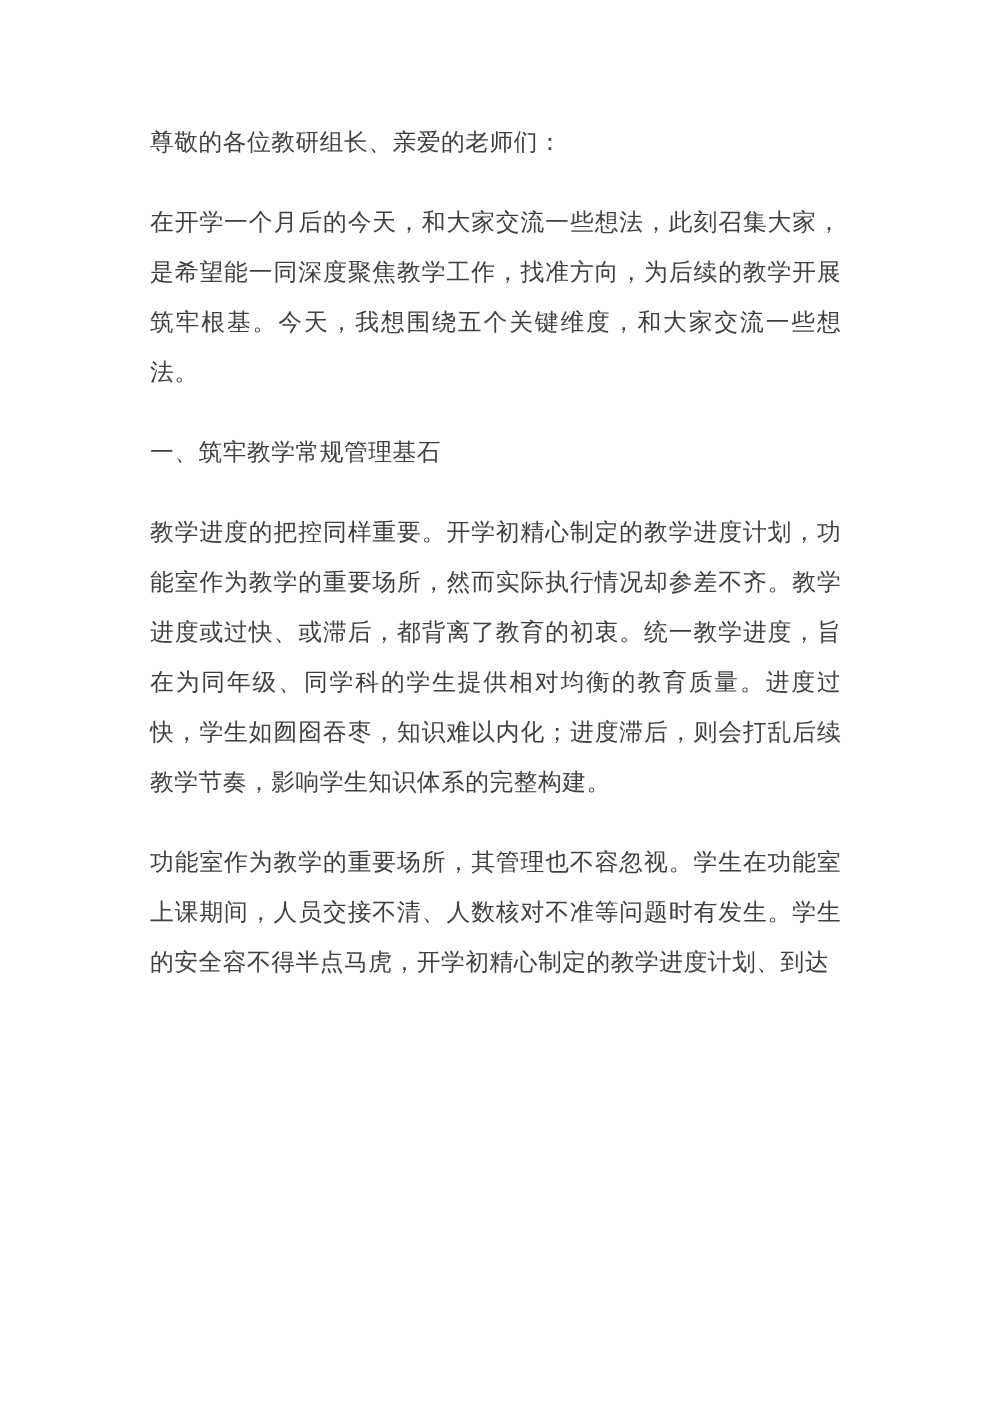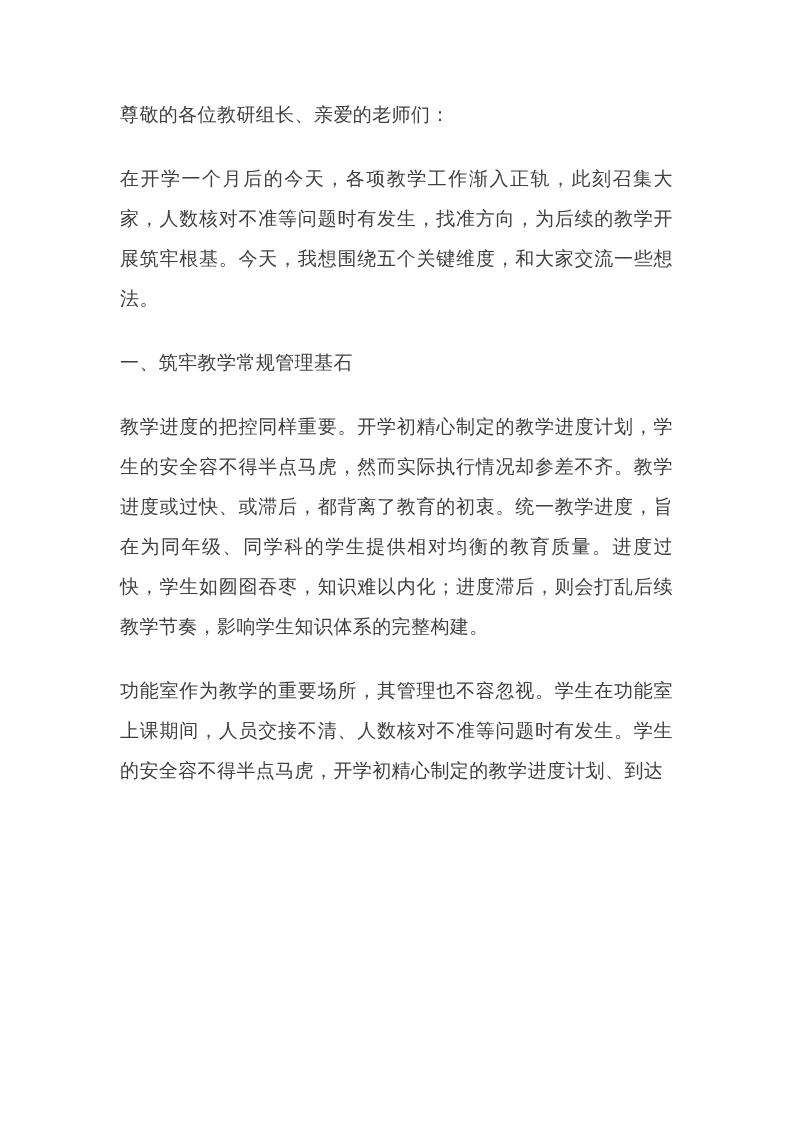--- a/index.html
+++ b/index.html
@@ -41,23 +41,23 @@
   }
 </style>
 </head>
 <body>
 
 <div class="page">
   <div class="doc-body">
 
     <p class="doc-block doc-salutation">尊敬的各位教研组长、亲爱的老师们：</p>
 
-    <p class="doc-block">在开学一个月后的今天，各项教学工作渐入正轨，此刻召集大家，人数核对不准等问题时有发生，找准方向，为后续的教学开展筑牢根基。今天，我想围绕五个关键维度，和大家交流一些想法。</p>
+    <p class="doc-block">在开学一个月后的今天，和大家交流一些想法，此刻召集大家，是希望能一同深度聚焦教学工作，找准方向，为后续的教学开展筑牢根基。今天，我想围绕五个关键维度，和大家交流一些想法。</p>
 
     <p class="doc-block doc-heading">一、筑牢教学常规管理基石</p>
 
 
-    <p class="doc-block">教学进度的把控同样重要。开学初精心制定的教学进度计划，学生的安全容不得半点马虎，然而实际执行情况却参差不齐。教学进度或过快、或滞后，都背离了教育的初衷。统一教学进度，旨在为同年级、同学科的学生提供相对均衡的教育质量。进度过快，学生如囫囵吞枣，知识难以内化；进度滞后，则会打乱后续教学节奏，影响学生知识体系的完整构建。</p>
+    <p class="doc-block">教学进度的把控同样重要。开学初精心制定的教学进度计划，功能室作为教学的重要场所，然而实际执行情况却参差不齐。教学进度或过快、或滞后，都背离了教育的初衷。统一教学进度，旨在为同年级、同学科的学生提供相对均衡的教育质量。进度过快，学生如囫囵吞枣，知识难以内化；进度滞后，则会打乱后续教学节奏，影响学生知识体系的完整构建。</p>
 
     <p class="doc-block">功能室作为教学的重要场所，其管理也不容忽视。学生在功能室上课期间，人员交接不清、人数核对不准等问题时有发生。学生的安全容不得半点马虎，开学初精心制定的教学进度计划、到达</p>
 
   </div>
 </div>
 
 </body></html>

